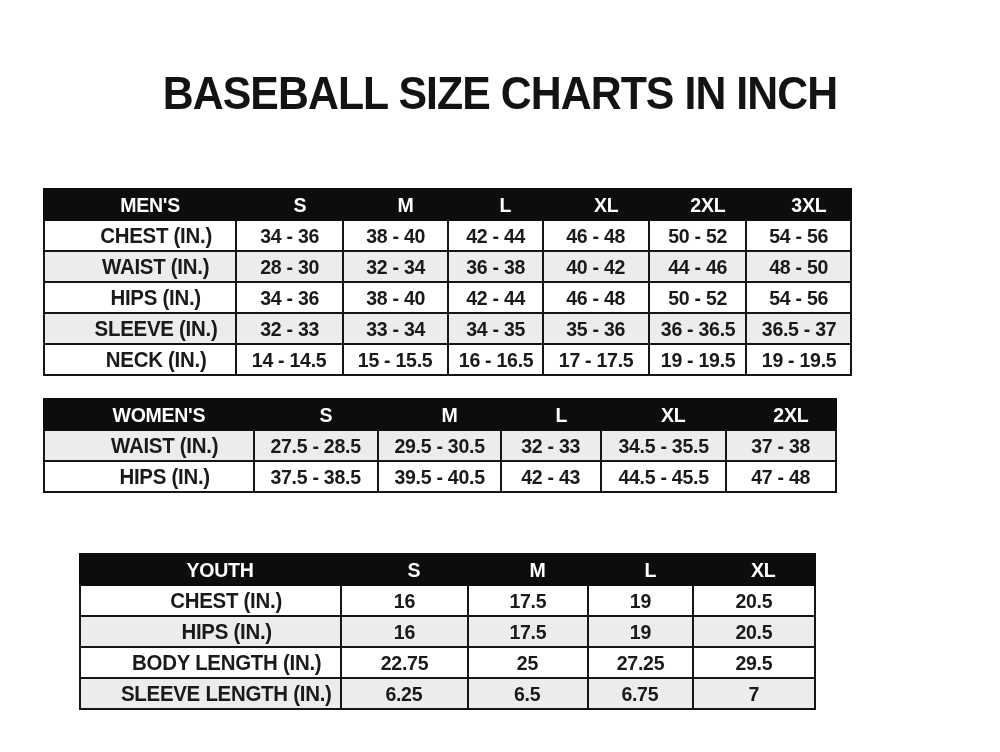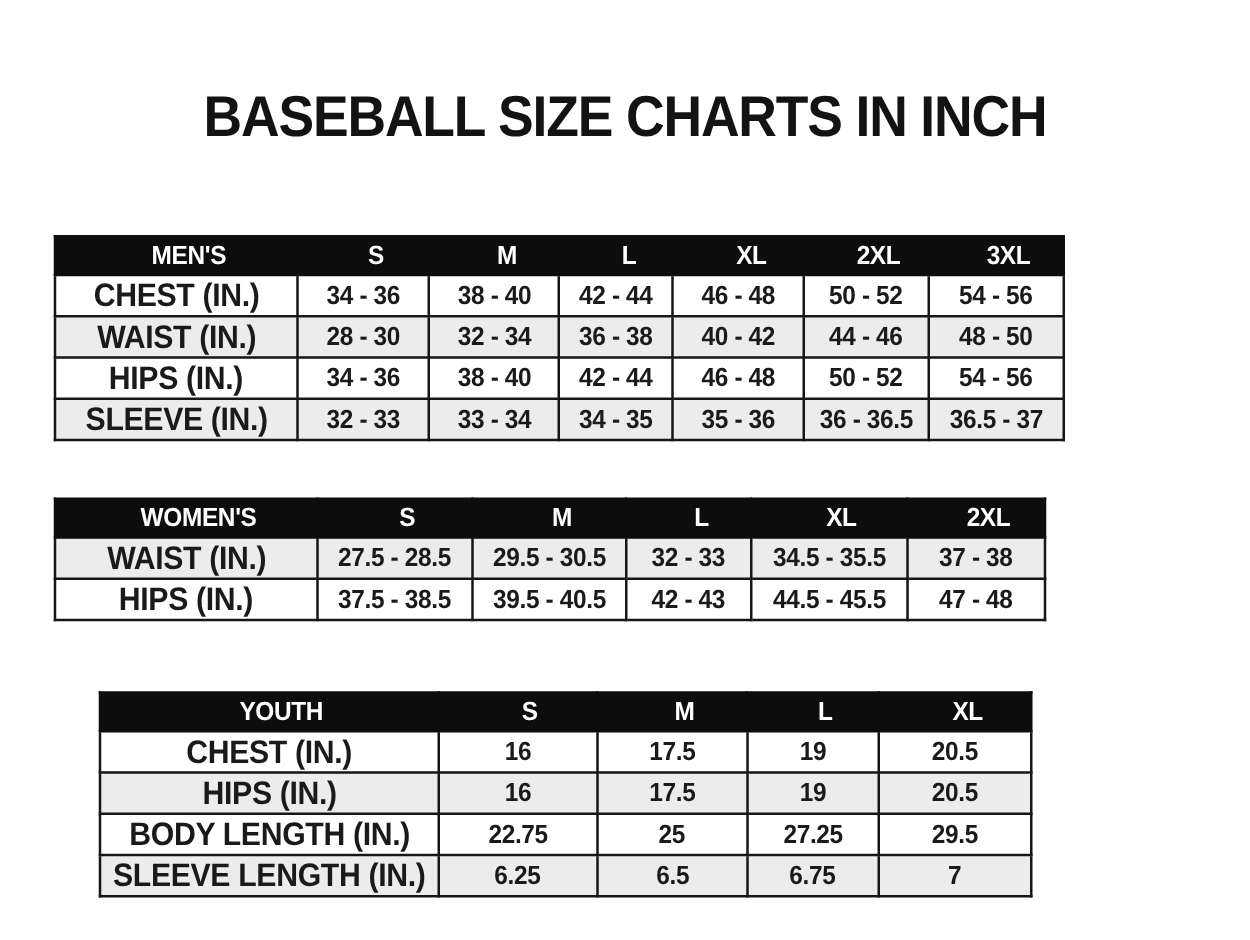--- a/index.html
+++ b/index.html
@@ -58,21 +58,21 @@
     padding-left: 20px;
   }
   tbody td {
     height: 29px;
     border: 2px solid #161616;
     background: #ffffff;
     color: #1a1a1a;
     font-size: 21px;
   }
   tbody tr.alt td { background: #ececec; }
-  td.label-cell { font-size: 26px; }
+  td.label-cell { font-size: 22px; padding-left: 32px; }
   th span, td span {
     display: inline-block;
     transform: scaleX(0.93);
     transform-origin: 50% 50%;
     letter-spacing: -0.3px;
   }
 </style>
 </head>
 <body>
 
@@ -130,20 +130,29 @@
           </tr>
           <tr class="alt">
             <td class="label-cell"><span>SLEEVE (IN.)</span></td>
             <td class="value-cell"><span>32 - 33</span></td>
             <td class="value-cell"><span>33 - 34</span></td>
             <td class="value-cell"><span>34 - 35</span></td>
             <td class="value-cell"><span>35 - 36</span></td>
             <td class="value-cell"><span>36 - 36.5</span></td>
             <td class="value-cell"><span>36.5 - 37</span></td>
           </tr>
+          <tr>
+            <td class="label-cell"><span>NECK (IN.)</span></td>
+            <td class="value-cell"><span>14 - 14.5</span></td>
+            <td class="value-cell"><span>15 - 15.5</span></td>
+            <td class="value-cell"><span>16 - 16.5</span></td>
+            <td class="value-cell"><span>17 - 17.5</span></td>
+            <td class="value-cell"><span>19 - 19.5</span></td>
+            <td class="value-cell"><span>19 - 19.5</span></td>
+          </tr>
         </tbody>
       </table>
     </section>
   <section class="size-table" id="table-1">
       <table>
         <colgroup>
           <col style="width: 210px;">
           <col style="width: 124px;">
           <col style="width: 123px;">
           <col style="width: 100px;">

